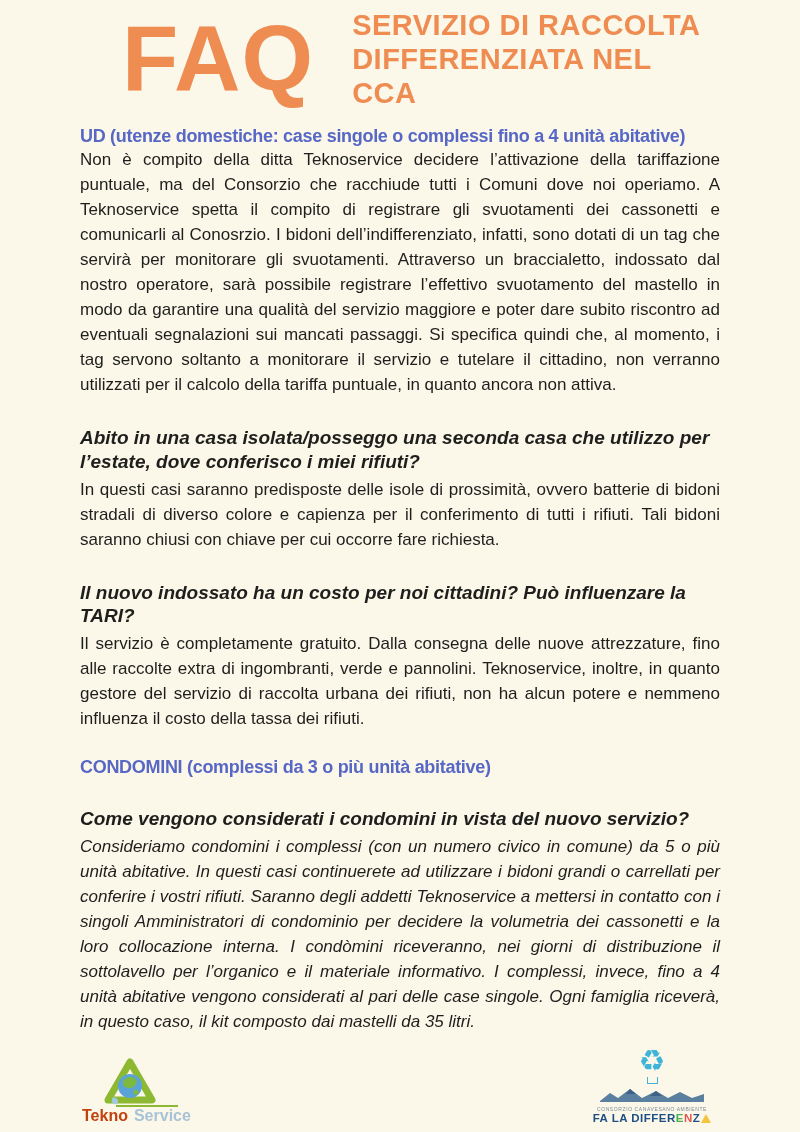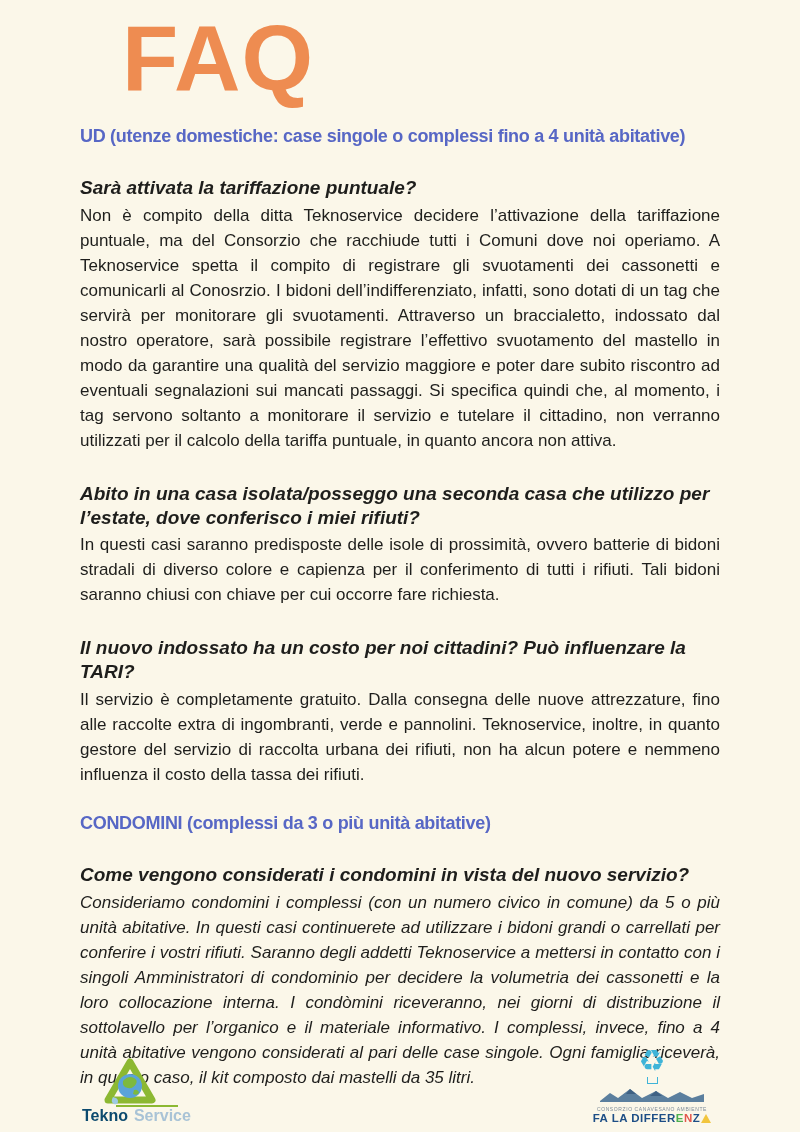--- a/index.html
+++ b/index.html
@@ -79,21 +79,21 @@
   .tekno-logo { width: 96px; text-align: center; }
   .tekno-logo svg { display: block; margin: 0 auto; }
   .tekno-wordmark {
     font-size: 16px;
     font-weight: 800;
     line-height: 1;
     white-space: nowrap;
     position: relative;
     margin-top: 1px;
   }
-  .tekno-wordmark .tk { color: #0c4a6e; }
+  .tekno-wordmark .tk { color: #c2410c; }
   .tekno-wordmark .sv { color: #A9C3D6; font-weight: 600; margin-left: 6px; }
   .tekno-wordmark .bar {
     position: absolute;
     top: -3px; left: 34px; right: 0;
     height: 2px;
     background: #8CB832;
   }
   .diff-logo {
     width: 112px;
     display: flex;
@@ -142,25 +142,28 @@
     margin: 0 0 1px 1px;
   }
 </style>
 </head>
 <body>
 
 <div class="page">
 
   <header class="header">
     <div class="faq-wordmark">FAQ</div>
+    <div class="page-title">
+      <div>SERVIZIO DI RACCOLTA</div>
+      <div>DIFFERENZIATA NEL CCA</div>
+    </div>
   </header>
 
   <h2 class="section-heading">UD (utenze domestiche: case singole o complessi fino a 4 unità abitative)</h2>
 
-  <h3 class="question">Sarà attivata la tariffazione puntuale?</h3>
   <p class="answer">Non è compito della ditta Teknoservice decidere l’attivazione della tariffazione puntuale, ma del Consorzio che racchiude tutti i Comuni dove noi operiamo. A Teknoservice spetta il compito di registrare gli svuotamenti dei cassonetti e comunicarli al Conosrzio. I bidoni dell’indifferenziato, infatti, sono dotati di un tag che servirà per monitorare gli svuotamenti. Attraverso un braccialetto, indossato dal nostro operatore, sarà possibile registrare l’effettivo svuotamento del mastello in modo da garantire una qualità del servizio maggiore e poter dare subito riscontro ad eventuali segnalazioni sui mancati passaggi. Si specifica quindi che, al momento, i tag servono soltanto a monitorare il servizio e tutelare il cittadino, non verranno utilizzati per il calcolo della tariffa puntuale, in quanto ancora non attiva.</p>
 
   <h3 class="question">Abito in una casa isolata/posseggo una seconda casa che utilizzo per l’estate, dove conferisco i miei rifiuti?</h3>
   <p class="answer">In questi casi saranno predisposte delle isole di prossimità, ovvero batterie di bidoni stradali di diverso colore e capienza per il conferimento di tutti i rifiuti. Tali bidoni saranno chiusi con chiave per cui occorre fare richiesta.</p>
 
   <h3 class="question">Il nuovo indossato ha un costo per noi cittadini? Può influenzare la TARI?</h3>
   <p class="answer">Il servizio è completamente gratuito. Dalla consegna delle nuove attrezzature, fino alle raccolte extra di ingombranti, verde e pannolini. Teknoservice, inoltre, in quanto gestore del servizio di raccolta urbana dei rifiuti, non ha alcun potere e nemmeno influenza il costo della tassa dei rifiuti.</p>
 
   <h2 class="section-heading second">CONDOMINI (complessi da 3 o più unità abitative)</h2>
 

